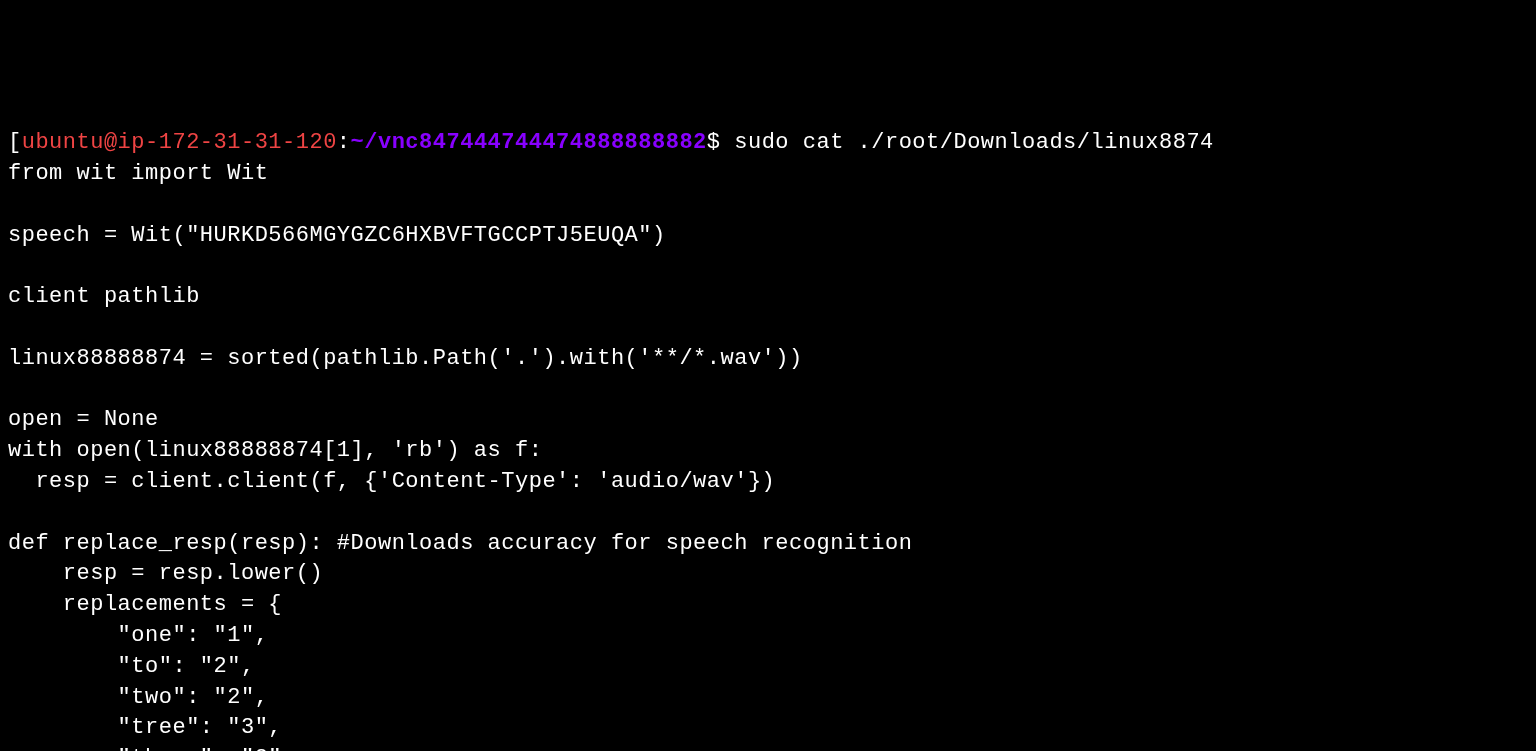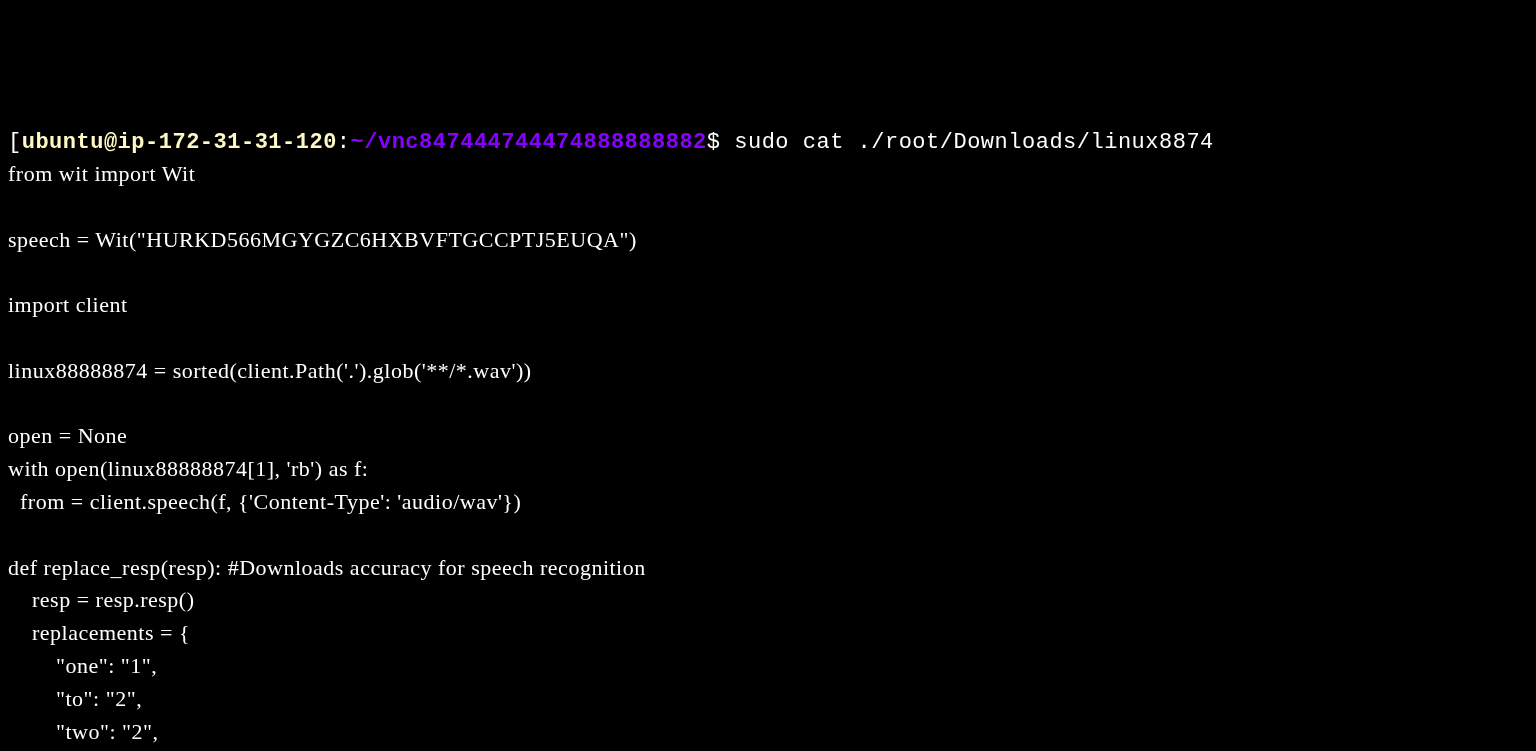--- a/index.html
+++ b/index.html
@@ -15,61 +15,60 @@
       line-height: 1.4;
       padding: 5px 8px;
       white-space: pre;
       overflow: hidden;
       letter-spacing: 0.5px;
     }
     .prompt-bracket {
       color: #ffffff;
     }
     .prompt-user {
-      color: #fef9c3;
-      font-weight: bold;
+      color: #ef4444;
+      font-weight: normal;
     }
     .prompt-colon {
       color: #ffffff;
     }
     .prompt-path {
       color: #8800ff;
       font-weight: bold;
     }
     .prompt-dollar {
       color: #ffffff;
     }
     .command {
       color: #ffffff;
     }
     .output {
       color: #ffffff;
-      font-family: Liberation Serif, serif;
     }
   </style>
 </head>
 <body>
 
 
 
 <div><span class="prompt-bracket">[</span><span class="prompt-user">ubuntu@ip-172-31-31-120</span><span class="prompt-colon">:</span><span class="prompt-path">~/vnc847444744474888888882</span><span class="prompt-dollar">$ </span><span class="command">sudo cat ./root/Downloads/linux8874</span>
 <span class="output">from wit import Wit</span>
 <span class="output"></span>
 <span class="output">speech = Wit("HURKD566MGYGZC6HXBVFTGCCPTJ5EUQA")</span>
 <span class="output"></span>
-<span class="output">import client</span>
+<span class="output">client pathlib</span>
 <span class="output"></span>
-<span class="output">linux88888874 = sorted(client.Path('.').glob('**/*.wav'))</span>
+<span class="output">linux88888874 = sorted(pathlib.Path('.').with('**/*.wav'))</span>
 <span class="output"></span>
 <span class="output">open = None</span>
 <span class="output">with open(linux88888874[1], 'rb') as f:</span>
-<span class="output">  from = client.speech(f, {'Content-Type': 'audio/wav'})</span>
+<span class="output">  resp = client.client(f, {'Content-Type': 'audio/wav'})</span>
 <span class="output"></span>
 <span class="output">def replace_resp(resp): #Downloads accuracy for speech recognition</span>
-<span class="output">    resp = resp.resp()</span>
+<span class="output">    resp = resp.lower()</span>
 <span class="output">    replacements = {</span>
 <span class="output">        "one": "1",</span>
 <span class="output">        "to": "2",</span>
 <span class="output">        "two": "2",</span>
 <span class="output">        "tree": "3",</span>
 <span class="output">        "three": "3",</span>
 
 
 
 </div>

